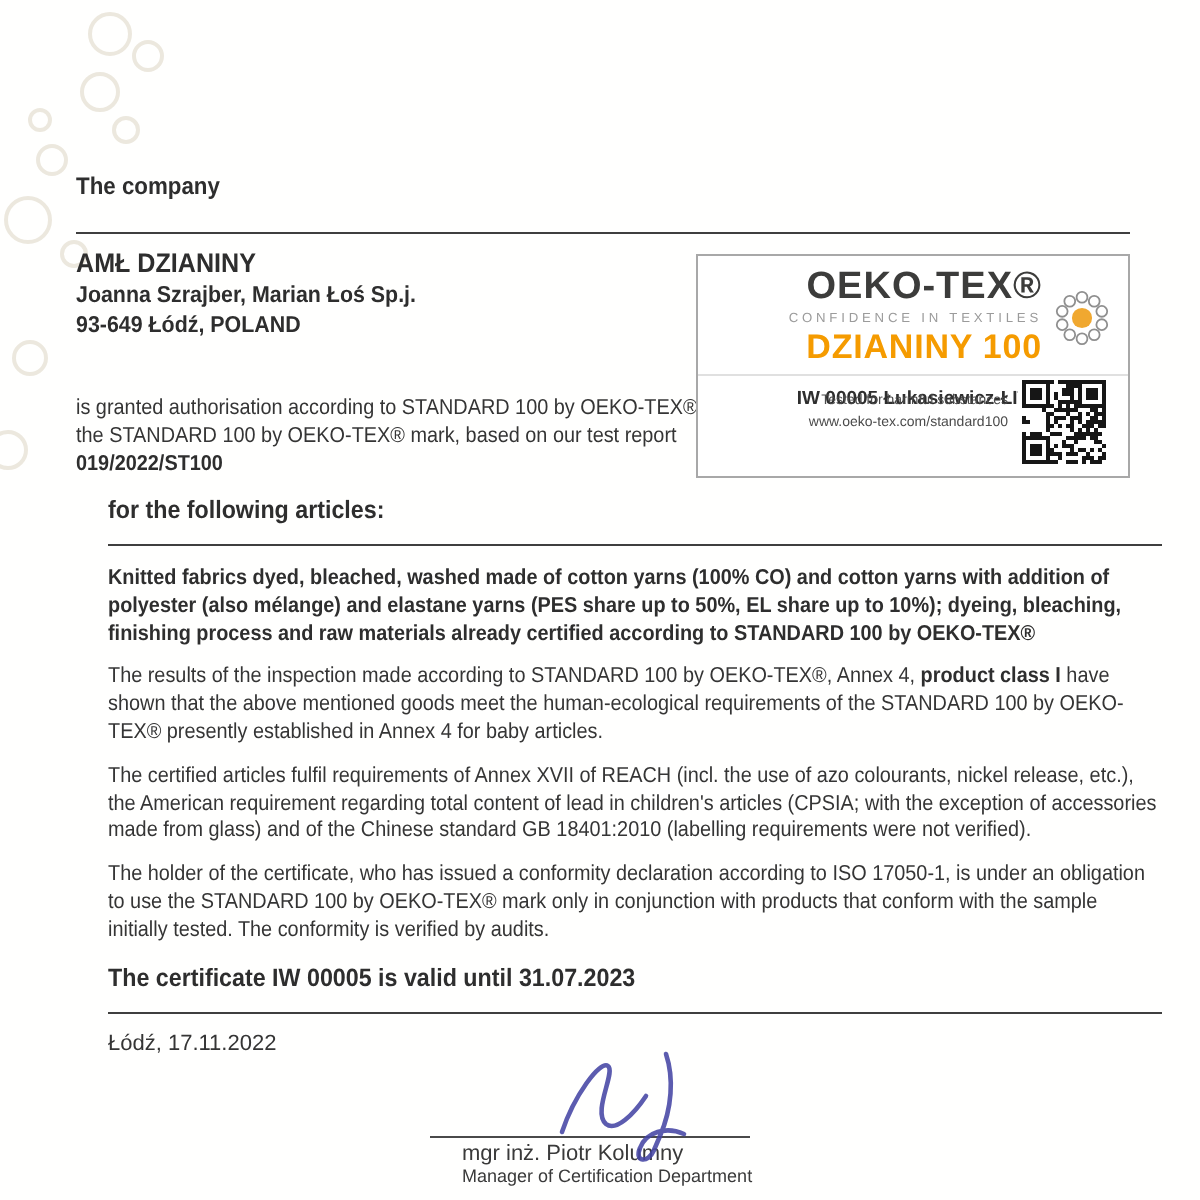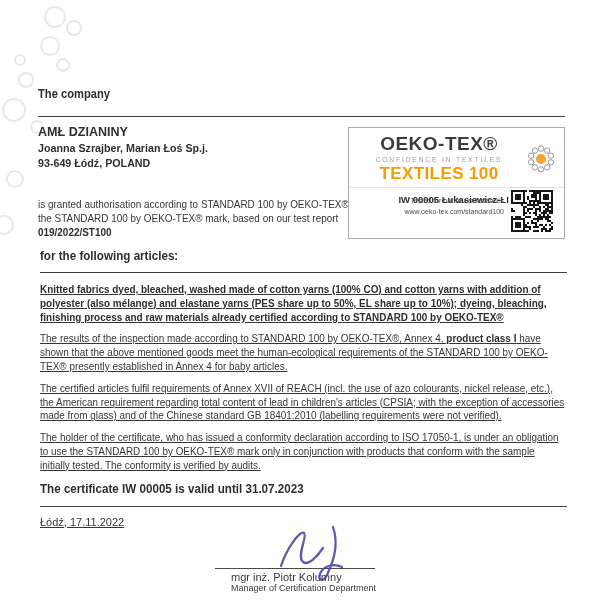--- a/index.html
+++ b/index.html
@@ -33,34 +33,34 @@
   .company-line { font-size:11.5px; font-weight:bold; color:#2e2e2e; line-height:1.32; }
 
   #grant { position:absolute; left:38px; top:197px; width:375px; font-size:10.8px;
            line-height:14.2px; transform:scaleX(.92); transform-origin:0 0; }
   .bold-inline { font-weight:bold; color:#2e2e2e; }
 
   
   #labelbox { position:absolute; left:348px; top:127px; width:217px; height:112px;
               background:#fff; border:1px solid #a8a8a8; }
   .lb-top { display:flex; align-items:center; padding:5px 5px 3px 8px; border-bottom:1px solid #e0e0e0; }
-  .lb-text { flex:1; text-align:center; }
+  .lb-text { flex:1; text-align:right; }
   .lb-brand { font-size:19px; font-weight:bold; color:#3c3c3b; letter-spacing:.5px; white-space:nowrap; }
   .lb-tagline { font-size:6.6px; color:#9b9b9b; letter-spacing:1.9px; margin-top:1px; white-space:nowrap; }
   .lb-standard { font-size:17px; font-weight:bold; color:#f59b00; letter-spacing:.4px; margin-top:1px; white-space:nowrap; }
   .lb-flower { width:36px; height:36px; flex:0 0 36px; margin-left:2px; }
   .lb-certid { text-align:center; font-size:9.5px; font-weight:bold; color:#2e2e2e; margin-top:6px; }
   .lb-tested { position:absolute; right:60px; bottom:20px; text-align:right;
                font-size:7px; line-height:1.55; color:#4a4a4a; white-space:nowrap; }
   .qr { position:absolute; right:9px; bottom:4px; width:46px; height:46px; background:#fff; padding:2px; }
   .qr-grid { position:relative; width:42px; height:42px; }
   .qr-grid i { position:absolute; width:2px; height:2px; background:#161616; }
 
   
-  #main { position:absolute; left:40px; top:246px; width:527px;text-decoration:underline; }
+  #main { position:absolute; left:54px; top:246px; width:527px; }
   .articles-heading { font-size:12.5px; font-weight:bold; color:#2e2e2e; }
   #main .rule { margin:8px 0 0 0; }
   .para { width:573px; transform:scaleX(.92); transform-origin:0 0;
           font-size:10.8px; line-height:13.8px; margin-top:8px; text-align:left; }
   .para.first { margin-top:10px; }
   .para-bold { font-weight:bold; color:#2e2e2e; }
   .validity { margin-top:9px; font-size:12.5px; }
   #main .rule.bottom { margin-top:10px; }
   .place-date { margin-top:9px; font-size:11px; }
 
@@ -102,21 +102,21 @@
 
   <div id="grant"><span>is granted authorisation according to STANDARD 100 by OEKO-TEX® to use the STANDARD 100 by OEKO-TEX® mark, based on our test report</span>
     <span class="bold-inline">019/2022/ST100</span>
   </div>
 
   <div id="labelbox">
     <div class="lb-top">
       <div class="lb-text">
         <div class="lb-brand">OEKO-TEX®</div>
         <div class="lb-tagline">CONFIDENCE IN TEXTILES</div>
-        <div class="lb-standard">TEXTILES 100</div>
+        <div class="lb-standard">DZIANINY 100</div>
       </div>
       <svg class="lb-flower" viewBox="0 0 40 40">
         <g stroke="#8f8f8f" stroke-width="1" fill="#ffffff">
           <circle cx="20" cy="8.5" r="3"></circle>
             <circle cx="26.8" cy="10.7" r="3"></circle>
           <circle cx="31" cy="16.3" r="3"></circle>
             <circle cx="31" cy="23.7" r="3"></circle>
           <circle cx="26.8" cy="29.3" r="3"></circle>
             <circle cx="20" cy="31.5" r="3"></circle>
           <circle cx="13.2" cy="29.3" r="3"></circle>

